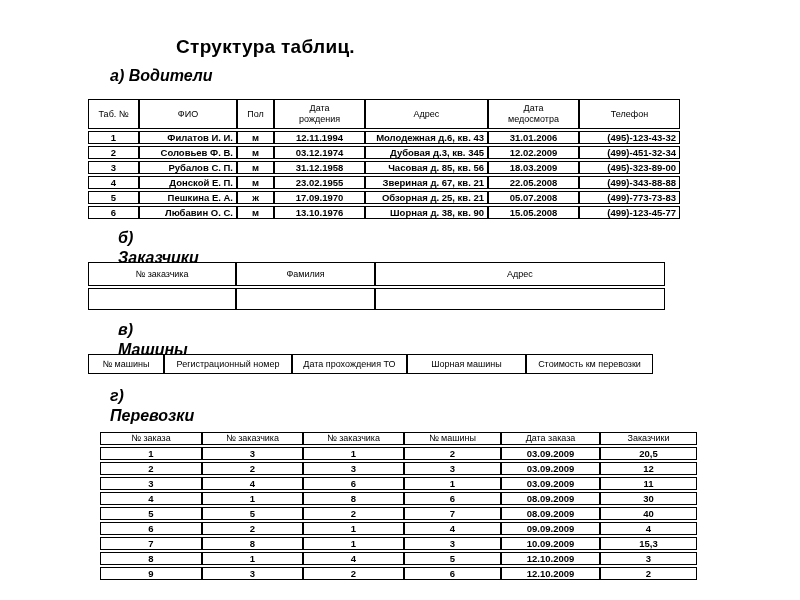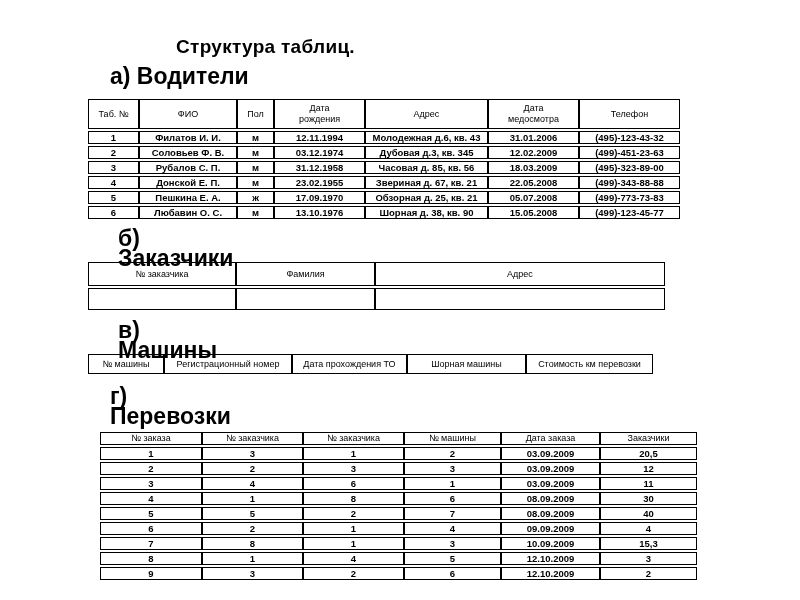--- a/index.html
+++ b/index.html
@@ -5,22 +5,22 @@
   html,body{margin:0;padding:0;background:#fff;}
   .canvas{
     position:relative;width:800px;height:600px;background:#ffffff;
     font-family:"Liberation Sans",sans-serif;color:#000;overflow:hidden;
   }
   .title{
     position:absolute;left:176px;top:36px;
     font-size:19px;font-weight:bold;letter-spacing:0.3px;
   }
   .sec-label{
-    position:absolute;font-size:23px;font-weight:bold;
-    white-space:pre-line;line-height:20px;z-index:2;
+    position:absolute;font-size:16px;font-weight:bold;
+    white-space:pre-line;line-height:20px;z-index:2;font-style:italic;
   }
   #lbl-drivers{left:110px;top:66px;}
   #lbl-customers{left:118px;top:228px;}
   #lbl-cars{left:118px;top:320px;}
   #lbl-transport{left:110px;top:386px;}
 
   table.tbl{
     position:absolute;border-collapse:separate;border-spacing:0 2px;
     table-layout:fixed;z-index:1;background:transparent;
   }
@@ -28,21 +28,21 @@
     border:1px solid #000;overflow:hidden;padding:0 3px;vertical-align:middle;
   }
   table.tbl th{
     font-weight:normal;font-size:9px;text-align:center;
     white-space:pre-line;line-height:11px;
   }
   table.tbl td{
     font-weight:bold;font-size:9.5px;white-space:nowrap;line-height:11px;
   }
   .al-c{text-align:center}
-  .al-l{text-align:center}
+  .al-l{text-align:right}
 
   #tbl-drivers{left:88px;top:97px;width:592px;}
   #tbl-drivers th{height:28px;}
   #tbl-drivers td{height:10px;}
 
   #tbl-customers{left:88px;top:260px;width:577px;}
   #tbl-customers th{height:22px;}
   #tbl-customers td{height:20px;}
 
   #tbl-cars{left:88px;top:352px;width:565px;}
@@ -94,21 +94,21 @@
           <td class="al-c">31.01.2006</td>
           <td class="al-l">(495)-123-43-32</td>
         </tr>
         <tr>
           <td class="al-c">2</td>
           <td class="al-l">Соловьев Ф. В.</td>
           <td class="al-c">м</td>
           <td class="al-c">03.12.1974</td>
           <td class="al-l">Дубовая д.3, кв. 345</td>
           <td class="al-c">12.02.2009</td>
-          <td class="al-l">(499)-451-23-63</td>
+          <td class="al-l">(499)-451-32-34</td>
         </tr>
         <tr>
           <td class="al-c">3</td>
           <td class="al-l">Рубалов С. П.</td>
           <td class="al-c">м</td>
           <td class="al-c">31.12.1958</td>
           <td class="al-l">Часовая д. 85, кв. 56</td>
           <td class="al-c">18.03.2009</td>
           <td class="al-l">(495)-323-89-00</td>
         </tr>

